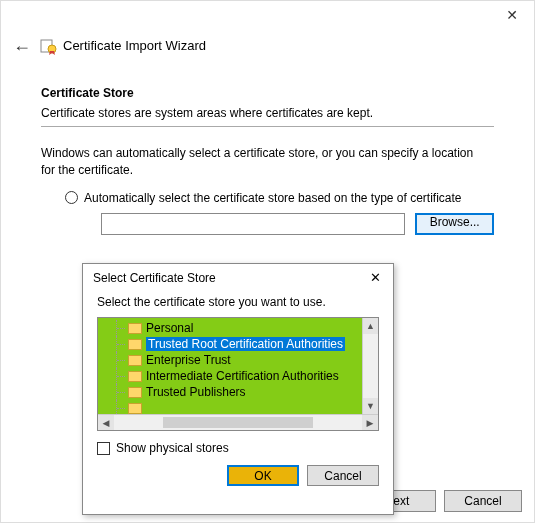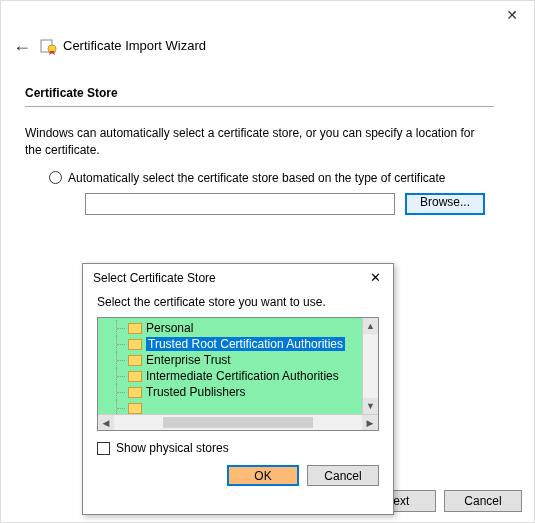--- a/index.html
+++ b/index.html
@@ -6,21 +6,21 @@
 body { background: #fff; width: 535px; height: 523px; position: relative; overflow: hidden; font-size: 12px; color: #000; }
 
 .main-window { position: absolute; inset: 0; background: #fff; border: 1px solid #ddd; }
 .titlebar { height: 30px; position: relative; }
 .close-x { position: absolute; right: 8px; top: 4px; font-size: 14px; color: #333; padding: 2px 8px; }
 .header-row { display: flex; align-items: center; padding: 4px 10px 0 12px; }
 .back-arrow { font-size: 18px; color: #333; margin-right: 8px; }
 .wizard-icon { width: 18px; height: 18px; margin-right: 6px; display: inline-block; }
 .wizard-title { color: #000000; font-size: 13px; }
 
-.content { padding: 30px 40px 0 24px; font-size: 12px; }
+.content { padding: 30px 40px 0 40px; font-size: 12px; }
 .section-heading { font-weight: 600; font-size: 12px; margin-bottom: 6px; }
 .section-sub { font-size: 12px; margin-bottom: 4px; }
 .hr { border: none; border-top: 1px solid #aaa; margin: 6px 0 18px; }
 .body-text { font-size: 12px; line-height: 1.4; margin-bottom: 12px; padding-right: 10px; }
 
 .radio-row { display: flex; align-items: center; margin: 4px 0 6px 24px; font-size: 12px; }
 .radio-row.highlighted { border: 2px solid #e60000; padding: 1px 2px; margin-left: 22px; }
 .radio-circle { width: 13px; height: 13px; border: 1px solid #333; border-radius: 50%; margin-right: 6px; display: flex; align-items: center; justify-content: center; flex-shrink: 0; }
 .radio-circle.selected::after { content: ""; width: 7px; height: 7px; background: #000; border-radius: 50%; }
 
@@ -29,38 +29,38 @@
 .browse-btn { width: 80px; height: 22px; border: 2px solid #0078d7; background: #e5f1fb; font-size: 12px; text-align: center; }
 
 .bottom-buttons { position: absolute; bottom: 10px; right: 12px; display: flex; gap: 8px; }
 .btn { min-width: 78px; height: 22px; border: 1px solid #888; background: #e1e1e1; font-size: 12px; display: flex; align-items: center; justify-content: center; }
 
 
 .dialog { position: absolute; left: 82px; top: 263px; width: 312px; height: 252px; background: #fff; border: 1px solid #888; box-shadow: 2px 2px 6px rgba(0,0,0,.25); }
 .dlg-title { display: flex; justify-content: space-between; align-items: center; padding: 6px 6px 4px 10px; font-size: 12px; }
 .dlg-close { font-size: 13px; padding: 0 6px; }
 .dlg-text { padding: 6px 14px 8px; font-size: 12px; }
-.tree-box { margin: 0 14px; border: 1px solid #888; height: 114px; overflow: hidden; position: relative; background: #86efac; }
+.tree-box { margin: 0 14px; border: 1px solid #888; height: 114px; overflow: hidden; position: relative; background: #84cc16; }
 .tree-inner { padding: 2px 0 2px 4px; }
 .tree-row { display: flex; align-items: center; height: 16px; font-size: 12px; padding-left: 14px; white-space: nowrap; }
 .tree-dots { display: inline-block; width: 10px; border-left: 1px dotted #999; height: 100%; margin-right: 2px; position: relative; }
 .tree-dots::after { content: ""; border-top: 1px dotted #999; position: absolute; top: 50%; left: 0; width: 8px; }
 .folder { width: 14px; height: 11px; background: #ffd76b; border: 1px solid #c9a22e; margin-right: 4px; flex-shrink: 0; }
 .tree-row.selected span.label { background: #0078d7; color: #fff; padding: 0 2px; }
 .tree-scroll-v { position: absolute; top: 0; right: 0; width: 16px; bottom: 16px; background: #f0f0f0; border-left: 1px solid #ccc; }
 .tree-scroll-v .arrow { height: 16px; text-align: center; font-size: 9px; line-height: 16px; color: #555; background: #e4e4e4; }
 .tree-scroll-h { position: absolute; bottom: 0; left: 0; right: 0; height: 16px; background: #f0f0f0; border-top: 1px solid #ccc; display: flex; justify-content: space-between; }
 .tree-scroll-h .arrow { width: 16px; text-align: center; font-size: 9px; line-height: 16px; color: #555; background: #e4e4e4; }
 .tree-scroll-h .thumb { flex: 0 0 150px; background: #cfcfcf; margin: 2px; }
 
 .chk-row { display: flex; align-items: flex-end; margin: 10px 14px 0; font-size: 12px; }
 .chk { width: 13px; height: 13px; border: 1px solid #333; margin-right: 6px; }
 .dlg-btns { display: flex; gap: 8px; justify-content: flex-end; padding: 10px 14px 0; }
 .dlg-btn { width: 72px; height: 21px; border: 1px solid #888; background: #e1e1e1; font-size: 12px; display: flex; align-items: center; justify-content: center; }
-.dlg-btn.primary { border: 2px solid #0078d7; background: #fdba74; }
+.dlg-btn.primary { border: 2px solid #0078d7; background: #eab308; }
 </style>
 </head>
 <body>
 
 <div class="main-window">
   <div class="titlebar">
     <div class="close-x">✕</div>
   </div>
   <div class="header-row">
     <span class="back-arrow">←</span>
@@ -69,20 +69,21 @@
           <rect x="2" y="3" width="11" height="12" fill="#fff" stroke="#888"></rect>
           <circle cx="13" cy="12" r="4" fill="#ffcf40" stroke="#c79a17"></circle>
           <path d="M11 14 L10 18 L13 16 L16 18 L15 14" fill="#cf3c3c"></path>
         </svg>
     </span>
     <span class="wizard-title">Certificate Import Wizard</span>
   </div>
 
   <div class="content">
     <div class="section-heading">Certificate Store</div>
+    <div class="section-sub">Certificate stores are system areas where certificates are kept.</div>
     <hr class="hr">
     <div class="body-text">Windows can automatically select a certificate store, or you can specify a location for the certificate.</div>
 
     <div class="radio-row">
       <span class="radio-circle"></span>
       <span>Automatically select the certificate store based on the type of certificate</span>
     </div>
 
     <div class="store-input-row">
       <div class="store-input"></div>

